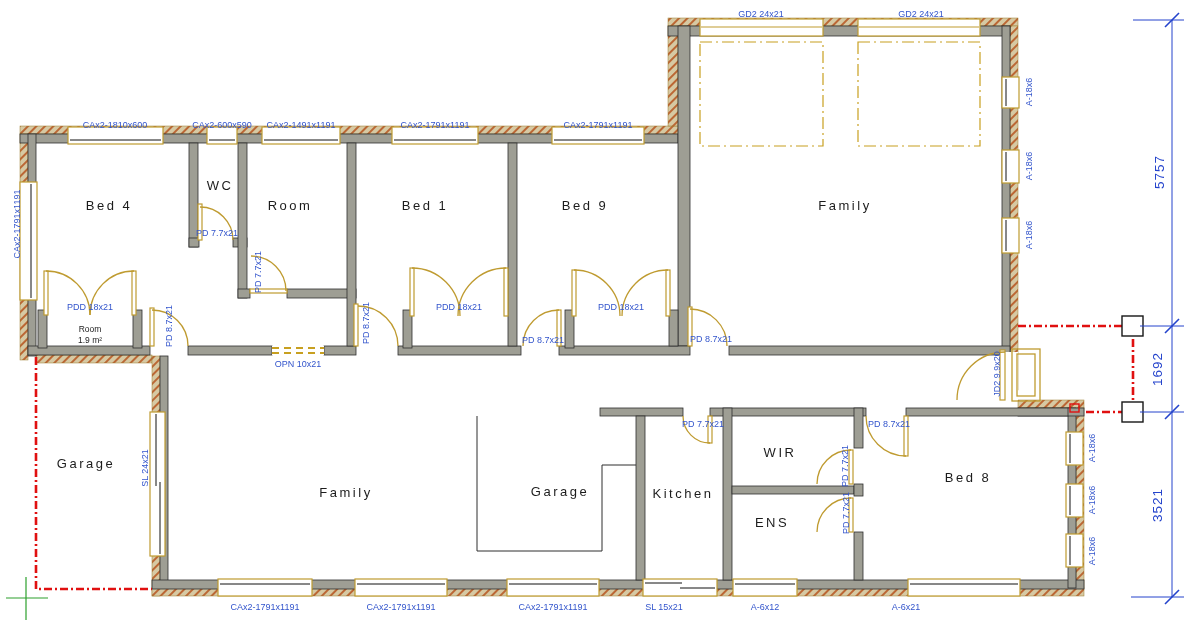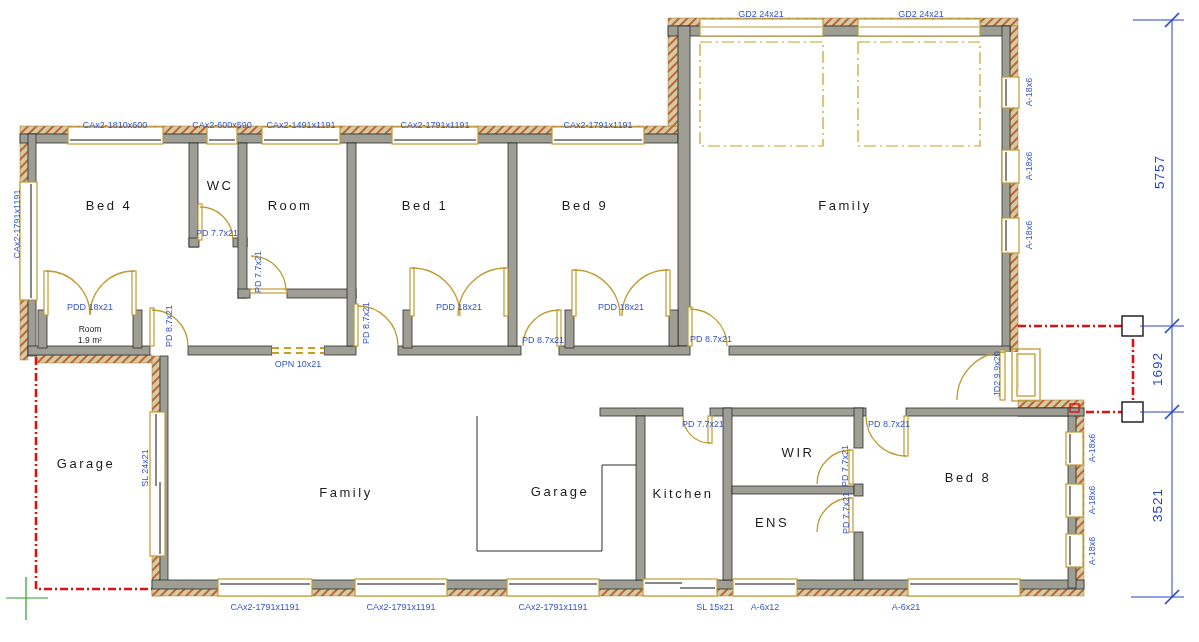--- a/index.html
+++ b/index.html
@@ -248,21 +248,21 @@
 <span class="room" style="left:109px;top:205px">Bed 4</span>
 <span class="room" style="left:220px;top:185px">WC</span>
 <span class="room" style="left:290px;top:205px">Room</span>
 <span class="room" style="left:425px;top:205px">Bed 1</span>
 <span class="room" style="left:585px;top:205px">Bed 9</span>
 <span class="room" style="left:845px;top:205px">Family</span>
 <span class="room" style="left:86px;top:463px">Garage</span>
 <span class="room" style="left:346px;top:492px">Family</span>
 <span class="room" style="left:560px;top:491px">Garage</span>
 <span class="room" style="left:683px;top:493px">Kitchen</span>
-<span class="room" style="left:798px;top:452px">WIR</span>
+<span class="room" style="left:780px;top:452px">WIR</span>
 <span class="room" style="left:772px;top:522px">ENS</span>
 <span class="room" style="left:968px;top:477px">Bed 8</span>
 <span class="note" style="left:90px;top:329px">Room</span>
 <span class="note" style="left:90px;top:340px">1.9 m²</span>
 
 <span class="lbl" style="left:115px;top:125px">CAx2-1810x600</span>
 <span class="lbl" style="left:222px;top:125px">CAx2-600x590</span>
 <span class="lbl" style="left:301px;top:125px">CAx2-1491x1191</span>
 <span class="lbl" style="left:435px;top:125px">CAx2-1791x1191</span>
 <span class="lbl" style="left:598px;top:125px">CAx2-1791x1191</span>
@@ -276,21 +276,21 @@
 <span class="lbl v" style="left:1029px;top:166px">A-18x6</span>
 <span class="lbl v" style="left:1029px;top:235px">A-18x6</span>
 
 <span class="lbl v" style="left:1092px;top:448px">A-18x6</span>
 <span class="lbl v" style="left:1092px;top:500px">A-18x6</span>
 <span class="lbl v" style="left:1092px;top:551px">A-18x6</span>
 
 <span class="lbl" style="left:265px;top:607px">CAx2-1791x1191</span>
 <span class="lbl" style="left:401px;top:607px">CAx2-1791x1191</span>
 <span class="lbl" style="left:553px;top:607px">CAx2-1791x1191</span>
-<span class="lbl" style="left:715px;top:607px">SL 15x21</span>
+<span class="lbl" style="left:664px;top:607px">SL 15x21</span>
 <span class="lbl" style="left:765px;top:607px">A-6x12</span>
 <span class="lbl" style="left:906px;top:607px">A-6x21</span>
 
 <span class="lbl v" style="left:145px;top:468px">SL 24x21</span>
 
 <span class="lbl" style="left:90px;top:307px">PDD 18x21</span>
 <span class="lbl" style="left:459px;top:307px">PDD 18x21</span>
 <span class="lbl" style="left:621px;top:307px">PDD 18x21</span>
 <span class="lbl v" style="left:169px;top:326px">PD 8.7x21</span>
 <span class="lbl v" style="left:366px;top:323px">PD 8.7x21</span>

